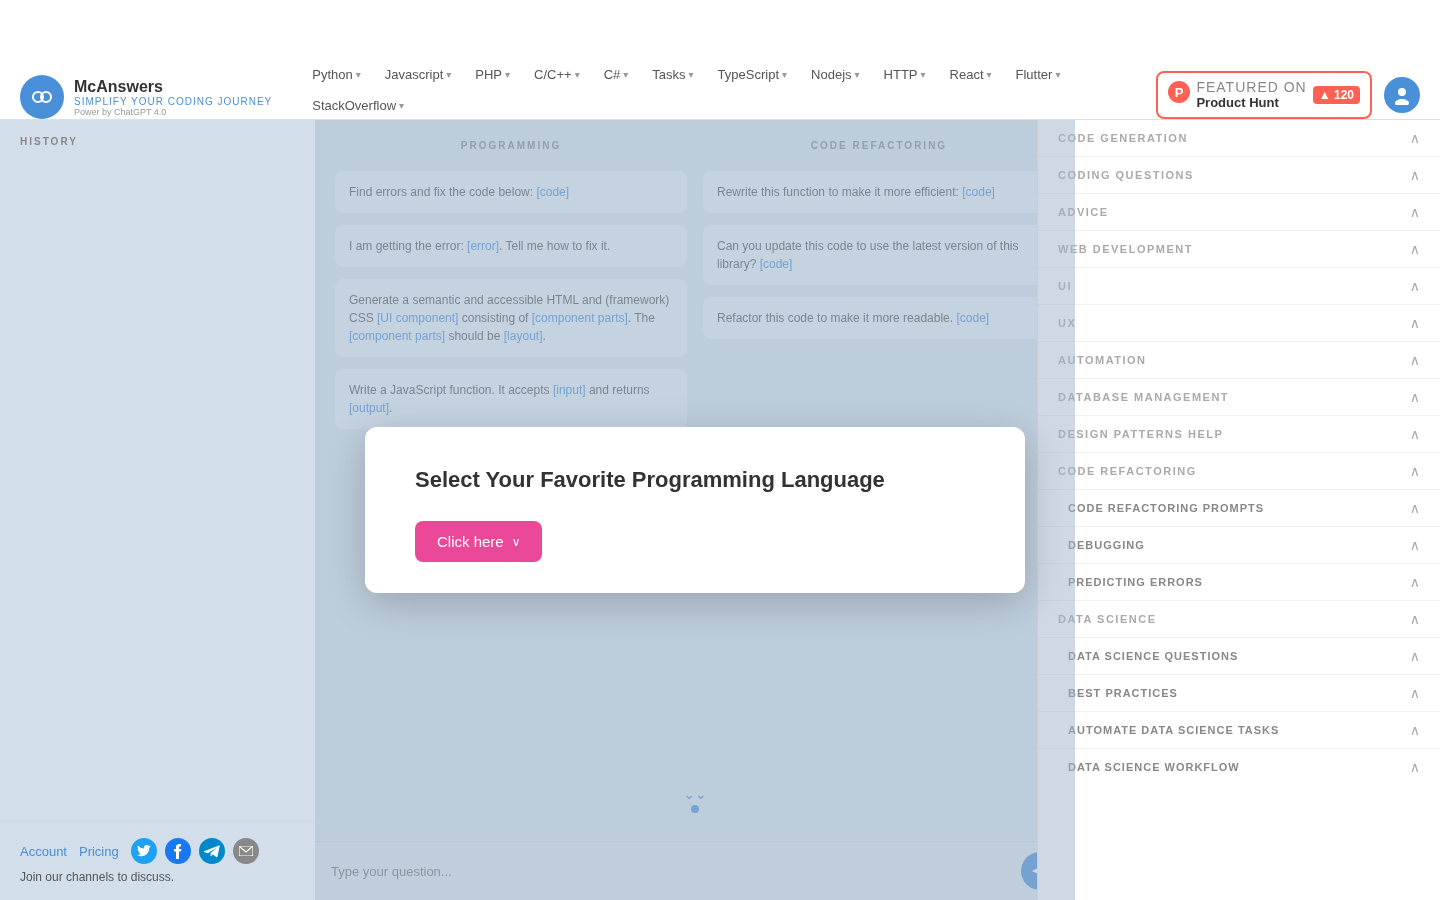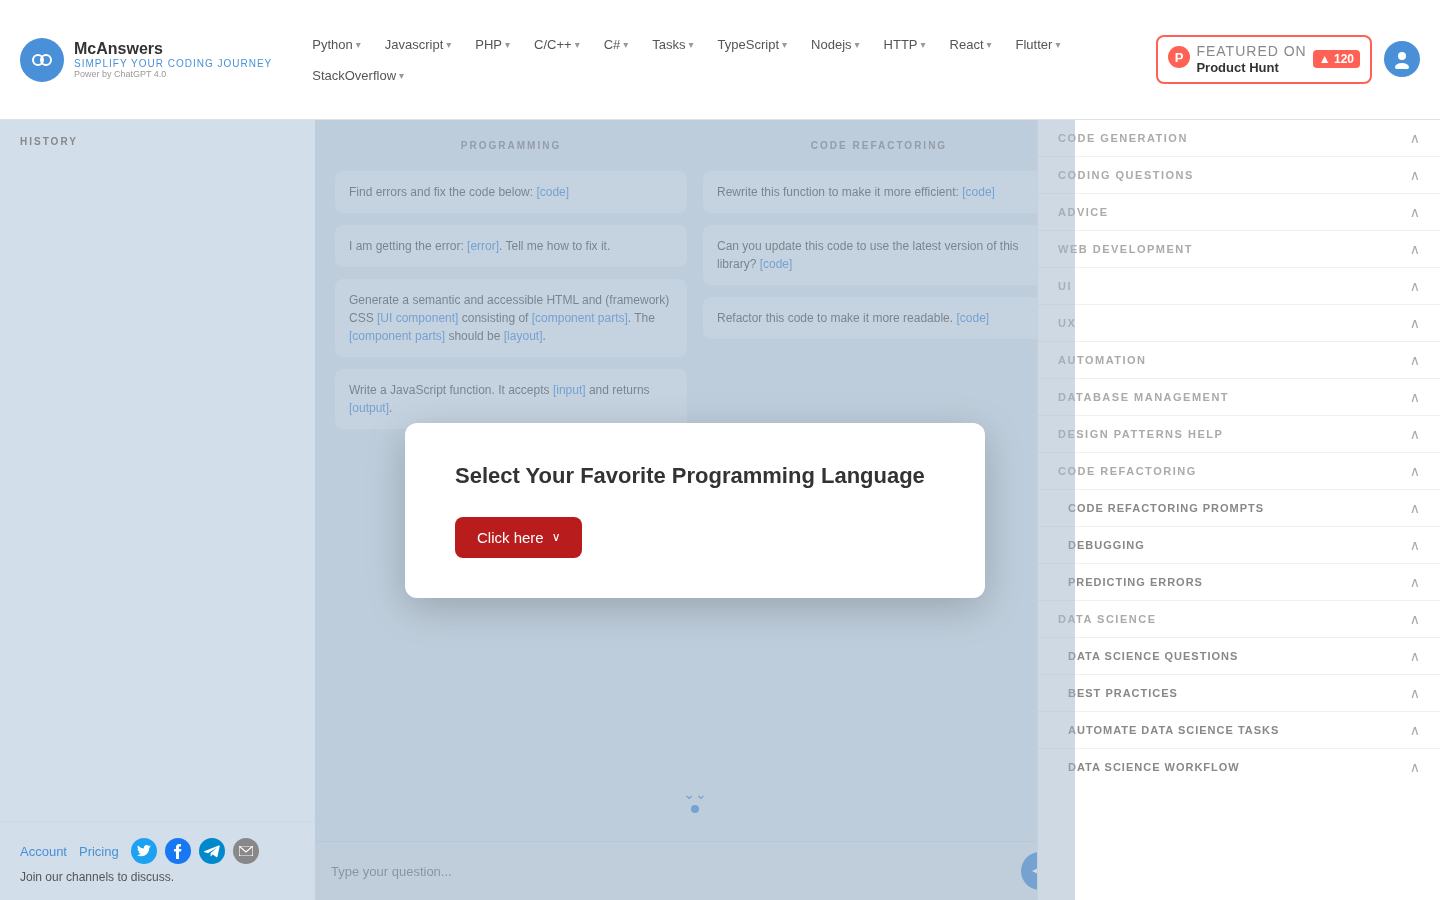--- a/index.html
+++ b/index.html
@@ -2,21 +2,21 @@
 <html><head>
   <meta charset="utf-8">
   <style>
     * { box-sizing: border-box; margin: 0; padding: 0; }
     body { font-family: 'Segoe UI', Arial, sans-serif; background: #f0f4f8; width: 1440px; height: 900px; overflow: hidden; position: relative; }
 
     
     .header {
       position: fixed; top: 0; left: 0; right: 0; height: 120px;
       background: #fff; z-index: 100;
-      display: flex; align-items: center; padding: 0 20px;
+      display: flex; align-items: flex-end; padding: 0 20px;
       border-bottom: 1px solid #e0e0e0;
       flex-wrap: wrap;
     }
     .logo-area {
       display: flex; align-items: center; gap: 10px; margin-right: 30px;
       min-width: 220px;
     }
     .logo-icon {
       width: 44px; height: 44px; background: #4a90d9; border-radius: 50%;
       display: flex; align-items: center; justify-content: center;
@@ -149,29 +149,29 @@
     .sidebar-divider { border: none; border-top: 1px solid #f0f0f0; margin: 0 0; }
 
     
     .modal-overlay {
       position: fixed; top: 120px; left: 315px; right: 365px; bottom: 0;
       background: rgba(160,180,200,0.5);
       z-index: 200; display: flex; align-items: center; justify-content: center;
     }
     .modal {
       background: #fff; border-radius: 12px;
-      padding: 40px 50px 40px;
-      width: 580px; max-width: 90%;
+      padding: 40px 50px 31px;
+      width: 660px; max-width: 90%;
       box-shadow: 0 10px 40px rgba(0,0,0,0.2);
     }
     .modal-title {
       font-size: 22px; font-weight: 700; color: #333; margin-bottom: 28px;
     }
     .click-here-btn {
-      background: #b91c1c; color: white; border: none; border-radius: 8px;
+      background: #ec4899; color: white; border: none; border-radius: 8px;
       padding: 12px 22px; font-size: 15px; font-weight: 500;
       cursor: pointer; display: flex; align-items: center; gap: 8px;
     }
     .btn-chevron { font-size: 12px; }
   </style>
 </head>
 <body>
 
 <header class="header">
   <div class="logo-area">

